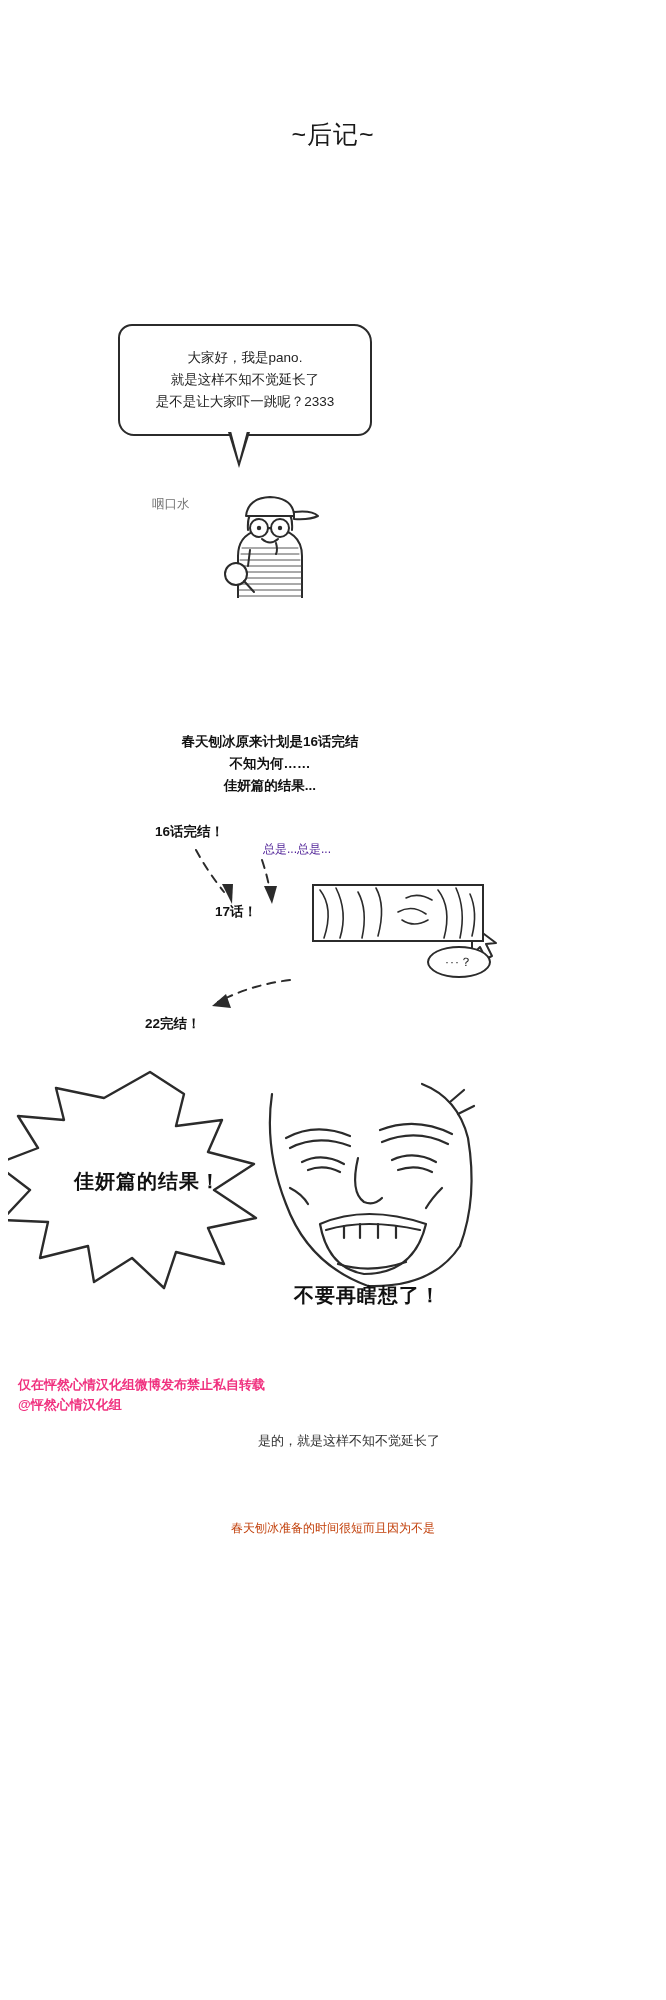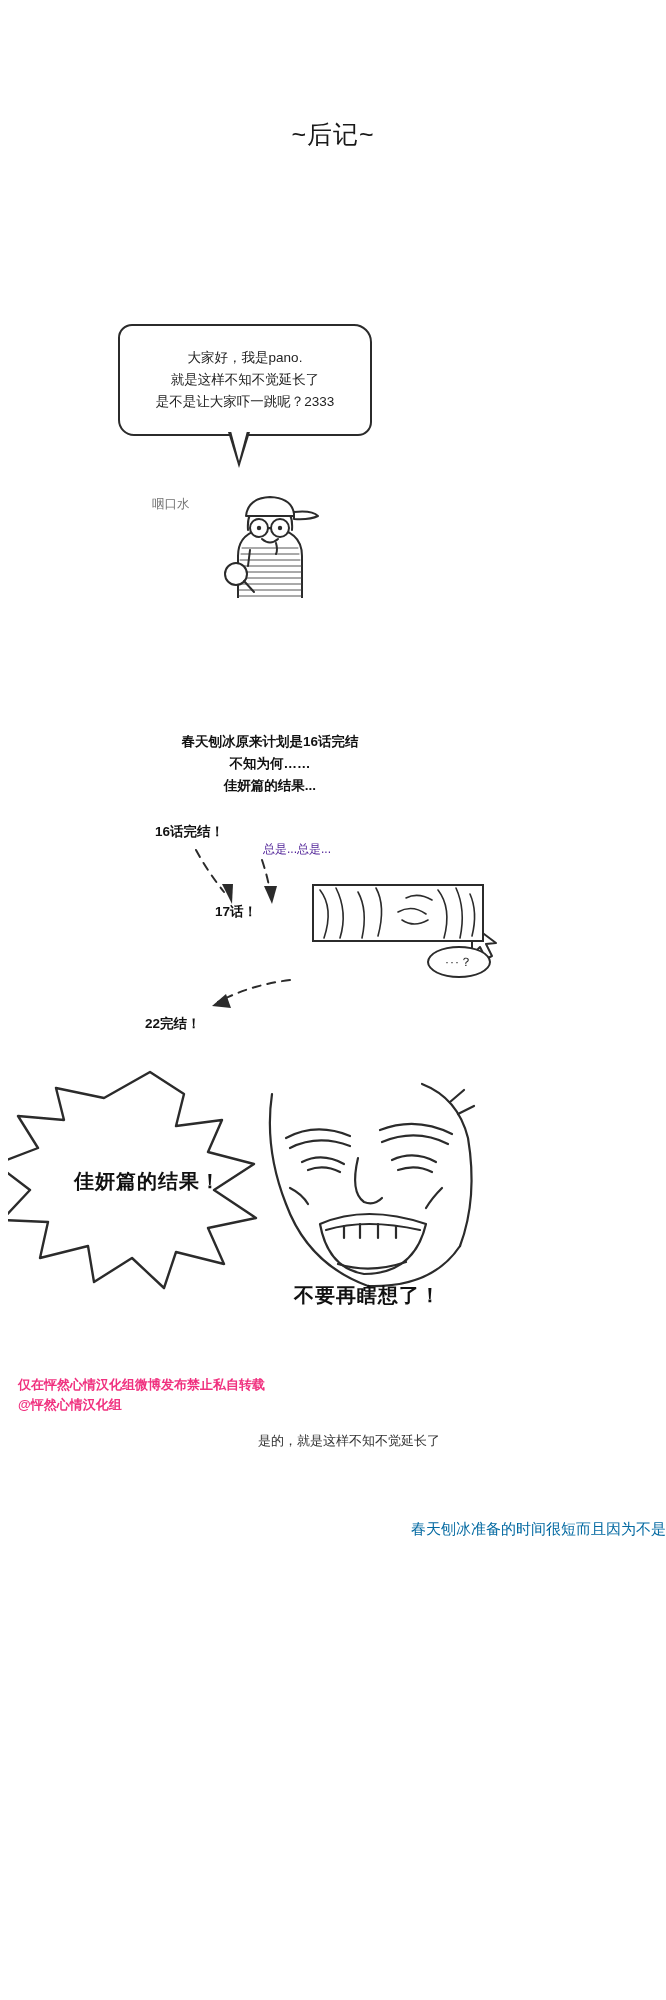--- a/index.html
+++ b/index.html
@@ -244,23 +244,23 @@
     text-align: center;
     font-size: 13px;
     color: #333;
     padding-left: 16px;
   }
   .narration3 {
     position: absolute;
     left: 0;
     top: 1520px;
     width: 666px;
-    text-align: right;
-    font-size: 15px;
-    color: #0369a1;
+    text-align: center;
+    font-size: 12px;
+    color: #c2410c;
   }
 </style>
 </head>
 <body>
 
 <div class="page">
 
   <div class="title">~后记~</div>
 
   <div class="bubble1">

